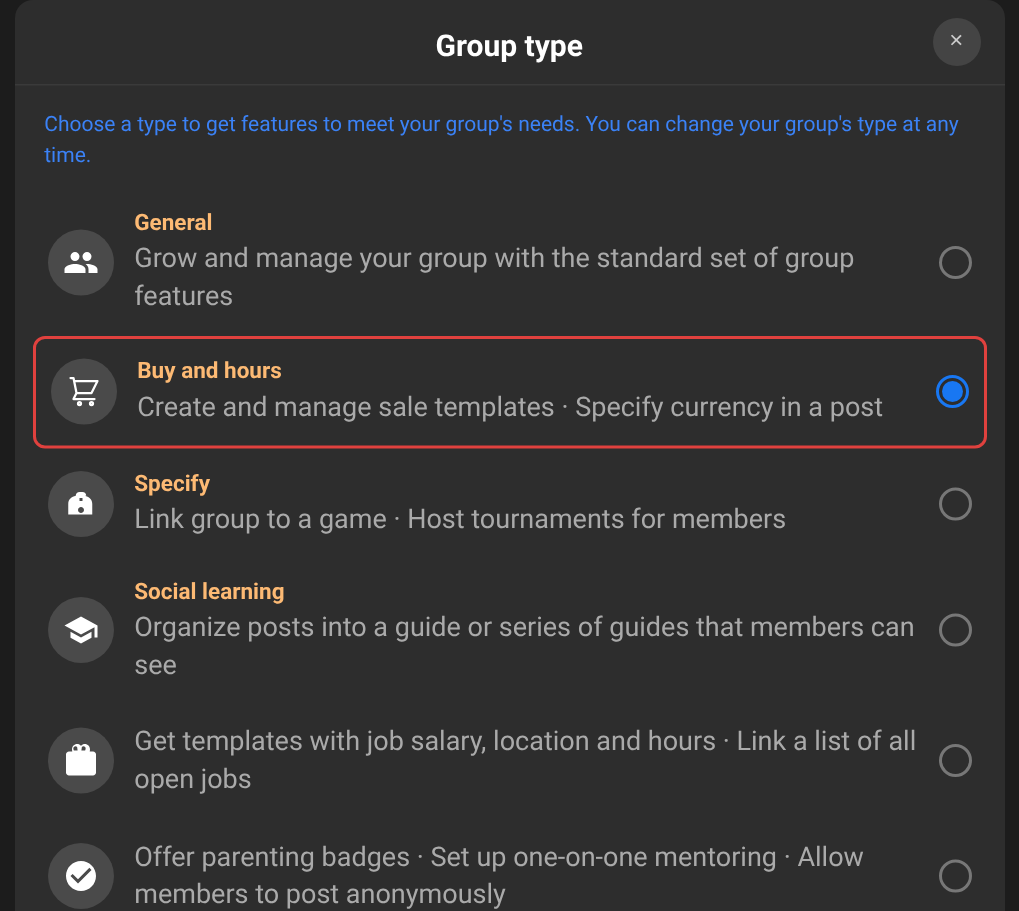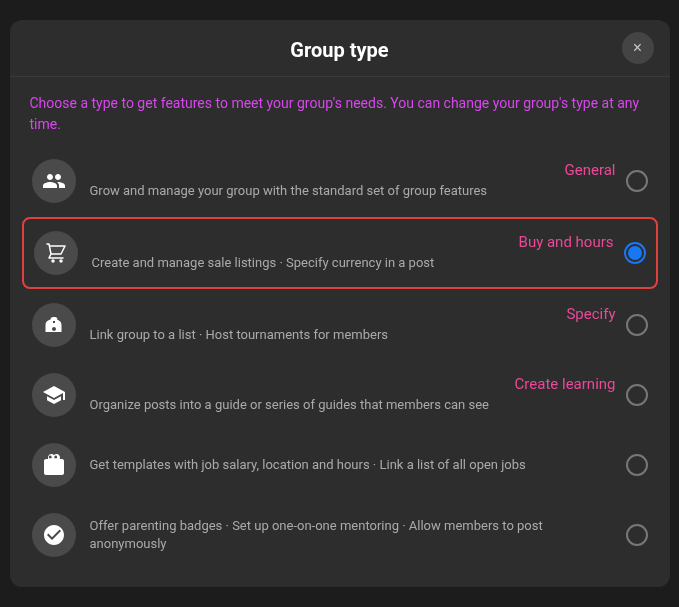--- a/index.html
+++ b/index.html
@@ -43,21 +43,21 @@
       width: 32px;
       height: 32px;
       cursor: pointer;
       display: flex;
       align-items: center;
       justify-content: center;
       color: #ccc;
       font-size: 16px;
     }
     .modal-desc {
-      color: #d946ef;
+      color: #3b82f6;
       font-size: 14px;
       line-height: 1.5;
       padding: 16px 20px 12px;
     }
     .options-list {
       padding: 0 12px 16px;
     }
     .option-item {
       display: flex;
       align-items: center;
@@ -80,29 +80,28 @@
       align-items: center;
       justify-content: center;
       flex-shrink: 0;
       margin-right: 14px;
       font-size: 20px;
     }
     .option-text {
       flex: 1;
     }
     .option-name {
-      color: #ec4899;
+      color: #fdba74;
       font-size: 15px;
-      font-weight: 400;
+      font-weight: 700;
       margin-bottom: 3px;
-      text-align: right;
     }
     .option-desc {
       color: #aaaaaa;
-      font-size: 13px;
+      font-size: 18px;
       line-height: 1.4;
     }
     .radio-circle {
       width: 22px;
       height: 22px;
       border-radius: 50%;
       border: 2px solid #777;
       flex-shrink: 0;
       display: flex;
       align-items: center;
@@ -156,46 +155,46 @@
     </div>
 
     <div class="option-item selected">
       <div class="option-icon">
         <svg class="icon-svg" viewBox="0 0 24 24" xmlns="http://www.w3.org/2000/svg">
           <path d="M3 3h2l.4 2M7 13h10l4-8H5.4M7 13L5.4 5M7 13l-2 4h14M9 19a1 1 0 1 0 0 2 1 1 0 0 0 0-2zm8 0a1 1 0 1 0 0 2 1 1 0 0 0 0-2z" stroke="#fff" stroke-width="1.5" fill="none" stroke-linecap="round" stroke-linejoin="round"></path>
         </svg>
       </div>
       <div class="option-text">
         <div class="option-name">Buy and hours</div>
-        <div class="option-desc">Create and manage sale listings · Specify currency in a post</div>
+        <div class="option-desc">Create and manage sale templates · Specify currency in a post</div>
       </div>
       <div class="radio-circle checked"></div>
     </div>
 
     <div class="option-item">
       <div class="option-icon">
         <svg class="icon-svg" viewBox="0 0 24 24" xmlns="http://www.w3.org/2000/svg">
           <path d="M15.5 6.5C15.5 5.12 14.38 4 13 4H11C9.62 4 8.5 5.12 8.5 6.5c-2.76.55-5 2.29-5 5.5v7h16v-7c0-3.21-2.24-4.95-5-5.5zM13 10h-2V8h2v2zm-1 8c-1.1 0-2-.9-2-2s.9-2 2-2 2 .9 2 2-.9 2-2 2z"></path>
         </svg>
       </div>
       <div class="option-text">
         <div class="option-name">Specify</div>
-        <div class="option-desc">Link group to a list · Host tournaments for members</div>
+        <div class="option-desc">Link group to a game · Host tournaments for members</div>
       </div>
       <div class="radio-circle"></div>
     </div>
 
     <div class="option-item">
       <div class="option-icon">
         <svg class="icon-svg" viewBox="0 0 24 24" xmlns="http://www.w3.org/2000/svg">
           <path d="M5 13.18v4L12 21l7-3.82v-4L12 17l-7-3.82zM12 3L1 9l11 6 9-4.91V17h2V9L12 3z"></path>
         </svg>
       </div>
       <div class="option-text">
-        <div class="option-name">Create learning</div>
+        <div class="option-name">Social learning</div>
         <div class="option-desc">Organize posts into a guide or series of guides that members can see</div>
       </div>
       <div class="radio-circle"></div>
     </div>
 
     <div class="option-item">
       <div class="option-icon">
         <svg class="icon-svg" viewBox="0 0 24 24" xmlns="http://www.w3.org/2000/svg">
           <path d="M20 6h-2.18c.07-.44.18-.88.18-1.34C18 2.54 16.48 1 14.58 1c-.96 0-1.86.4-2.51 1.09L12 2.15l-.07-.06C11.34 1.4 10.44 1 9.42 1 7.52 1 6 2.54 6 4.66c0 .46.11.9.18 1.34H4C2.9 6 2 6.9 2 8v12c0 1.1.9 2 2 2h16c1.1 0 2-.9 2-2V8c0-1.1-.9-2-2-2zm-7.42-3.06c.28-.32.68-.5 1.1-.5.79 0 1.42.64 1.42 1.5 0 .5-.17.98-.34 1.34h-2.5l.32-2.34zm-3.16 0l.32 2.34H7.24c-.17-.36-.34-.84-.34-1.34 0-.86.63-1.5 1.42-1.5.42 0 .82.18 1.1.5z"></path>
         </svg>

